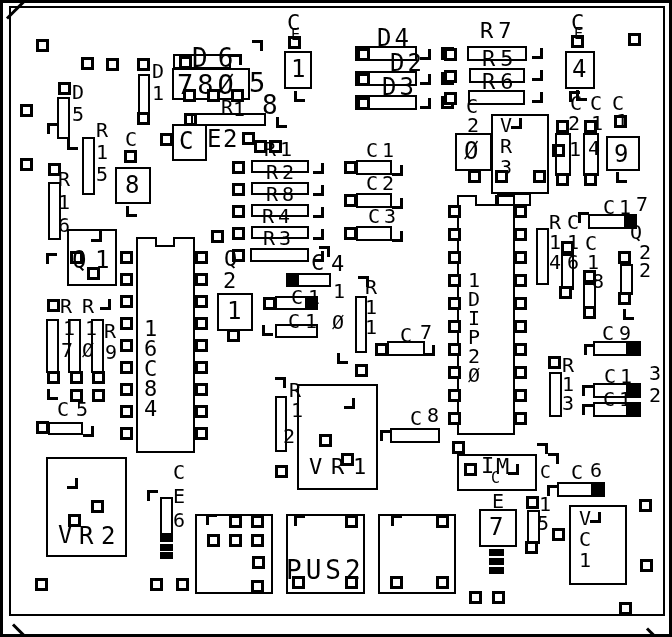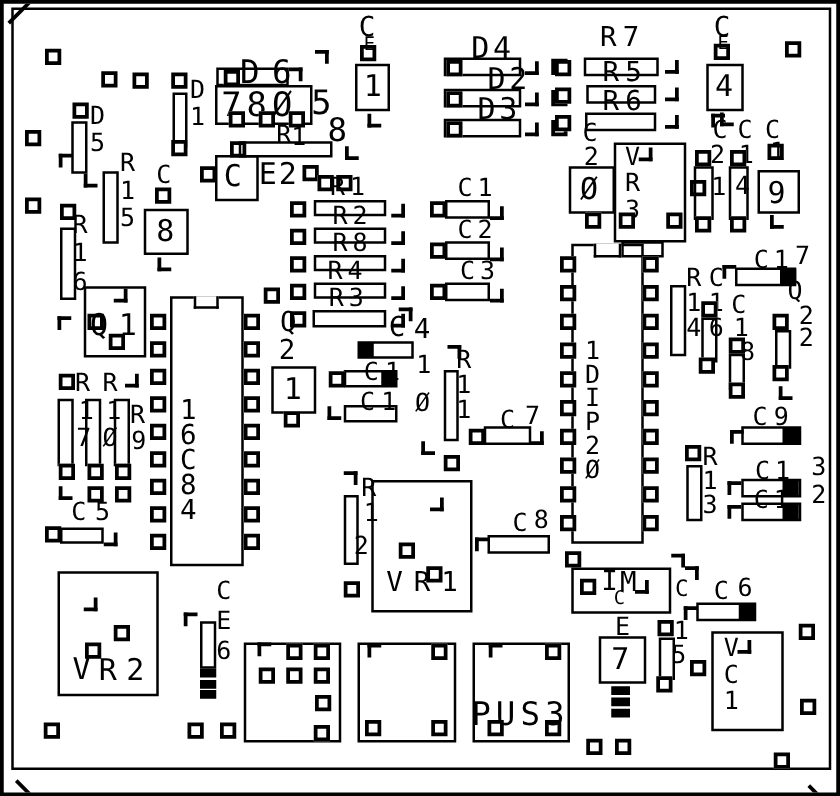--- a/index.html
+++ b/index.html
@@ -433,19 +433,19 @@
     <div class="pad" style="left: 204px; top: 531px;"></div>
     <div class="pad" style="left: 226px; top: 531px;"></div>
     <div class="pad" style="left: 248px; top: 531px;"></div>
     <div class="pad" style="left: 249px; top: 553px;"></div>
     <div class="pad" style="left: 248px; top: 577px;"></div>
     <div class="rect" style="left: 283px; top: 511px; width: 79px; height: 80px;"></div>
     <div class="hook tl" style="left: 291px; top: 512px;"></div>
     <div class="pad" style="left: 342px; top: 512px;"></div>
     <div class="pad" style="left: 289px; top: 573px;"></div>
     <div class="pad" style="left: 342px; top: 573px;"></div>
+    <div class="txt" style="left: 283px; top: 554px; font-size: 26px; line-height: 26px; letter-spacing: 4px;">PUS2</div>
     <div class="rect" style="left: 375px; top: 511px; width: 78px; height: 80px;"></div>
     <div class="hook tl" style="left: 388px; top: 512px;"></div>
     <div class="pad" style="left: 433px; top: 512px;"></div>
     <div class="pad" style="left: 387px; top: 573px;"></div>
     <div class="pad" style="left: 433px; top: 573px;"></div>
-    <div class="txt" style="left: 374px; top: 556px; font-size: 26px; line-height: 26px; letter-spacing: 4px;">PUS3</div>
   </div>
 
 </body></html>

